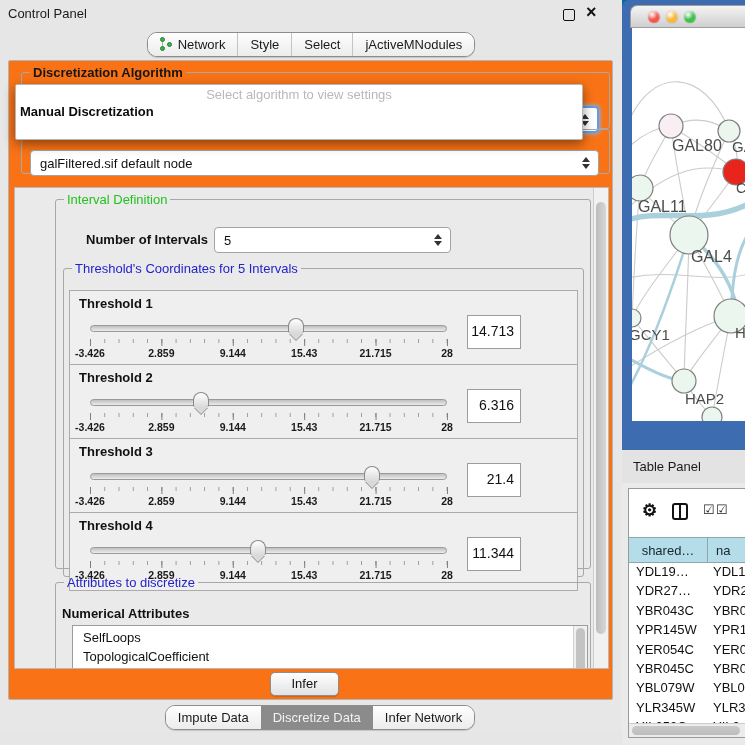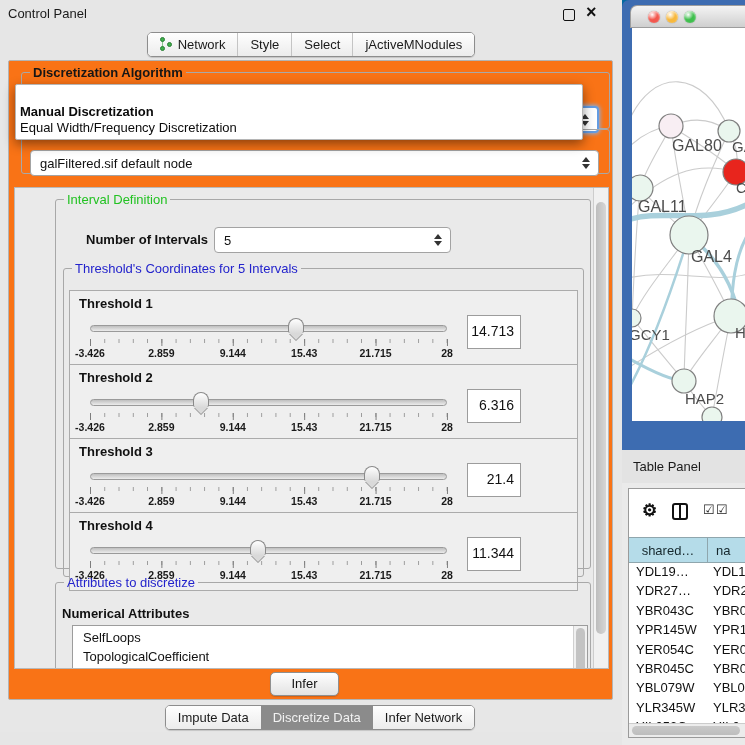--- a/index.html
+++ b/index.html
@@ -3,21 +3,21 @@
 <meta charset="utf-8">
 <style>
   html,body{margin:0;padding:0;background:#e7e7e7;font-family:"Liberation Sans",sans-serif;}
   #root{position:relative;width:745px;height:745px;overflow:hidden;background:#e7e7e7;}
   
   .titlebar{position:absolute;left:0;top:0;width:622px;height:28px;background:#e6e6e6;border-bottom:1px solid #c2c2c2;}
   .titlebar .title{position:absolute;left:8px;top:6px;font-size:13px;color:#1a1a1a;}
   .float-ico{position:absolute;left:563px;top:9px;width:10px;height:10px;border:1.6px solid #111;border-radius:2px;}
   .close-ico{position:absolute;left:586px;top:2px;font-size:18px;font-weight:bold;color:#111;}
   .toptabs{position:absolute;left:0;top:28px;width:622px;height:32px;background:#e6e6e6;display:flex;justify-content:center;align-items:center;}
-  .tabgroup{display:flex;border:1px solid #8d8d8d;border-radius:5px;overflow:hidden;background:#fdfdfd;height:23px;box-shadow:0 1px 1px rgba(0,0,0,.15);}
+  .tabgroup{display:flex;border:1px solid #8d8d8d;border-radius:10px;overflow:hidden;background:#fdfdfd;height:23px;box-shadow:0 1px 1px rgba(0,0,0,.15);}
   .tab{display:flex;align-items:center;gap:5px;padding:0 12px;font-size:13px;color:#1a1a1a;background:linear-gradient(#fefefe,#ececec);cursor:default;}
   .tab:not(.selected)+.tab:not(.selected){border-left:1px solid #c4c4c4;}
   .tab.selected{background:#8b8b8b;color:#f2f2f2;}
   .mainpanel{position:absolute;left:8px;top:60px;width:605px;height:640px;background:#f97316;border:1px solid #b3b3b3;border-radius:2px;box-sizing:border-box;}
   fieldset{position:absolute;margin:0;padding:0;border:1px solid #a8a8a8;border-radius:3px;box-sizing:border-box;background:transparent;}
   legend{font-size:13px;padding:0 3px;margin-left:8px;white-space:nowrap;}
   .legend-dark{color:#161616;font-weight:bold;}
   .legend-plain{color:#2b2b2b;}
   .legend-green{color:#22c222;}
   .legend-blue{color:#2323cc;}
@@ -122,22 +122,22 @@
   <div class="mainpanel">
 
     <fieldset style="left:12px;top:4px;width:589px;height:64px;">
       <legend class="legend-dark">Discretization Algorithm</legend>
       <div class="combo focused" style="left:8px;top:26px;width:569px;height:27px;">
         <span class="spinner"></span>
       </div>
     </fieldset>
 
     <div class="popup">
+      <div class="ph">Select algorithm to view settings</div>
       <div class="opt1">Manual Discretization</div>
-      <div class="opt2">Equal Width/Frequency Discretization</div>
     </div>
 
     <fieldset style="left:12px;top:61px;width:589px;height:52px;">
       <legend class="legend-plain">Table Data</legend>
       <div class="combo" style="left:8px;top:13px;width:569px;height:26px;">
         <span class="val">galFiltered.sif default node</span>
         <span class="spinner"></span>
       </div>
     </fieldset>
 

